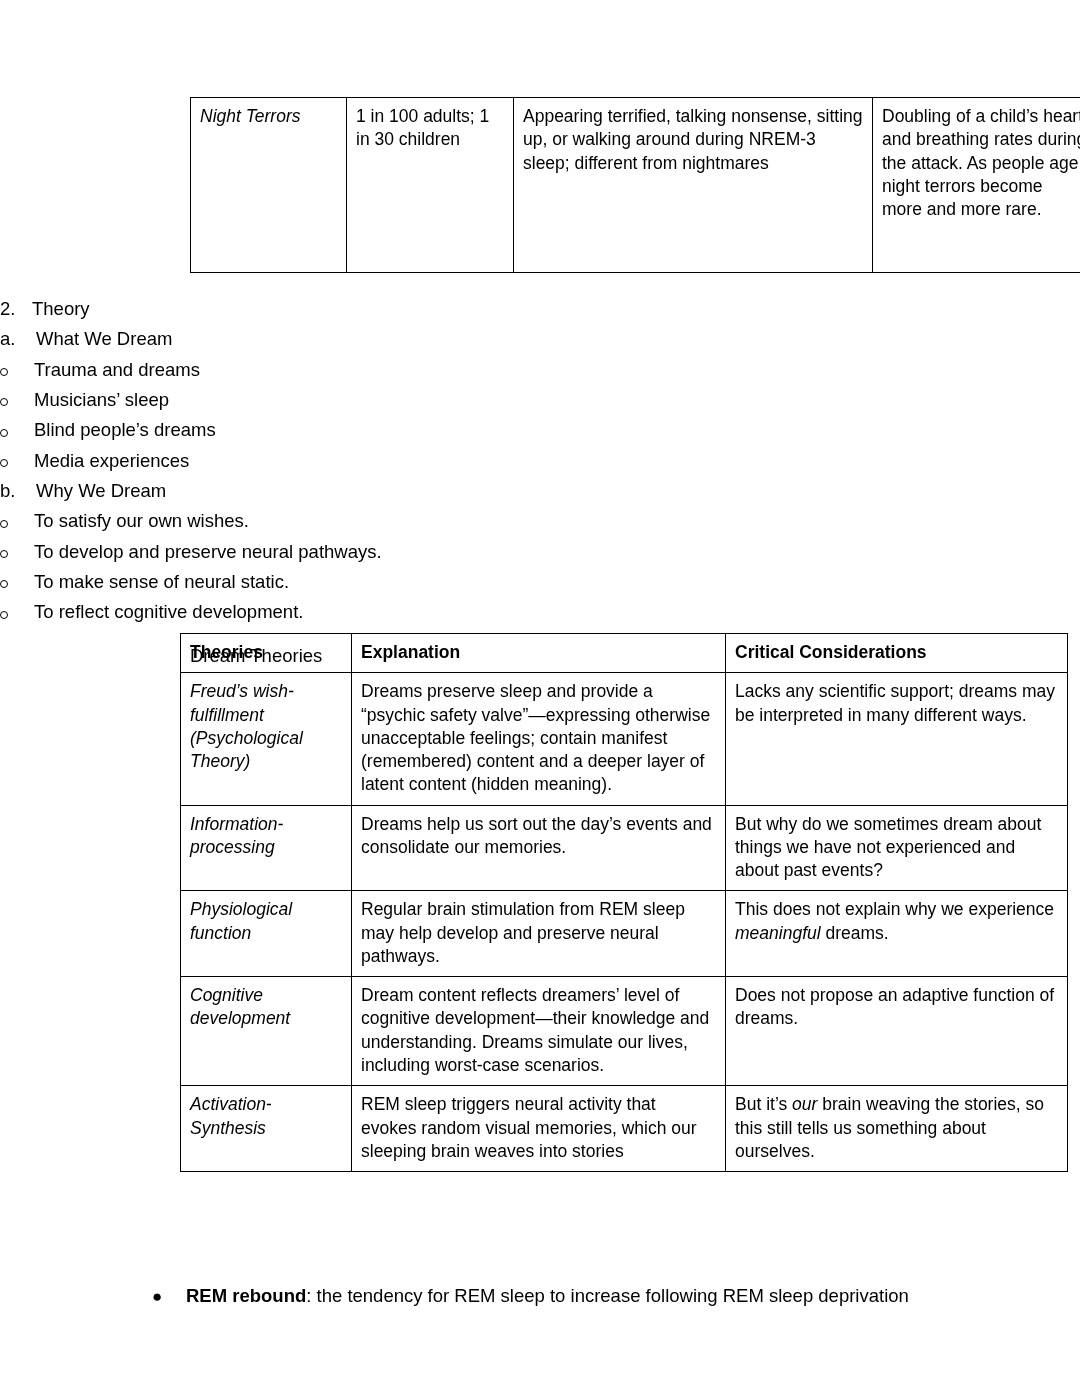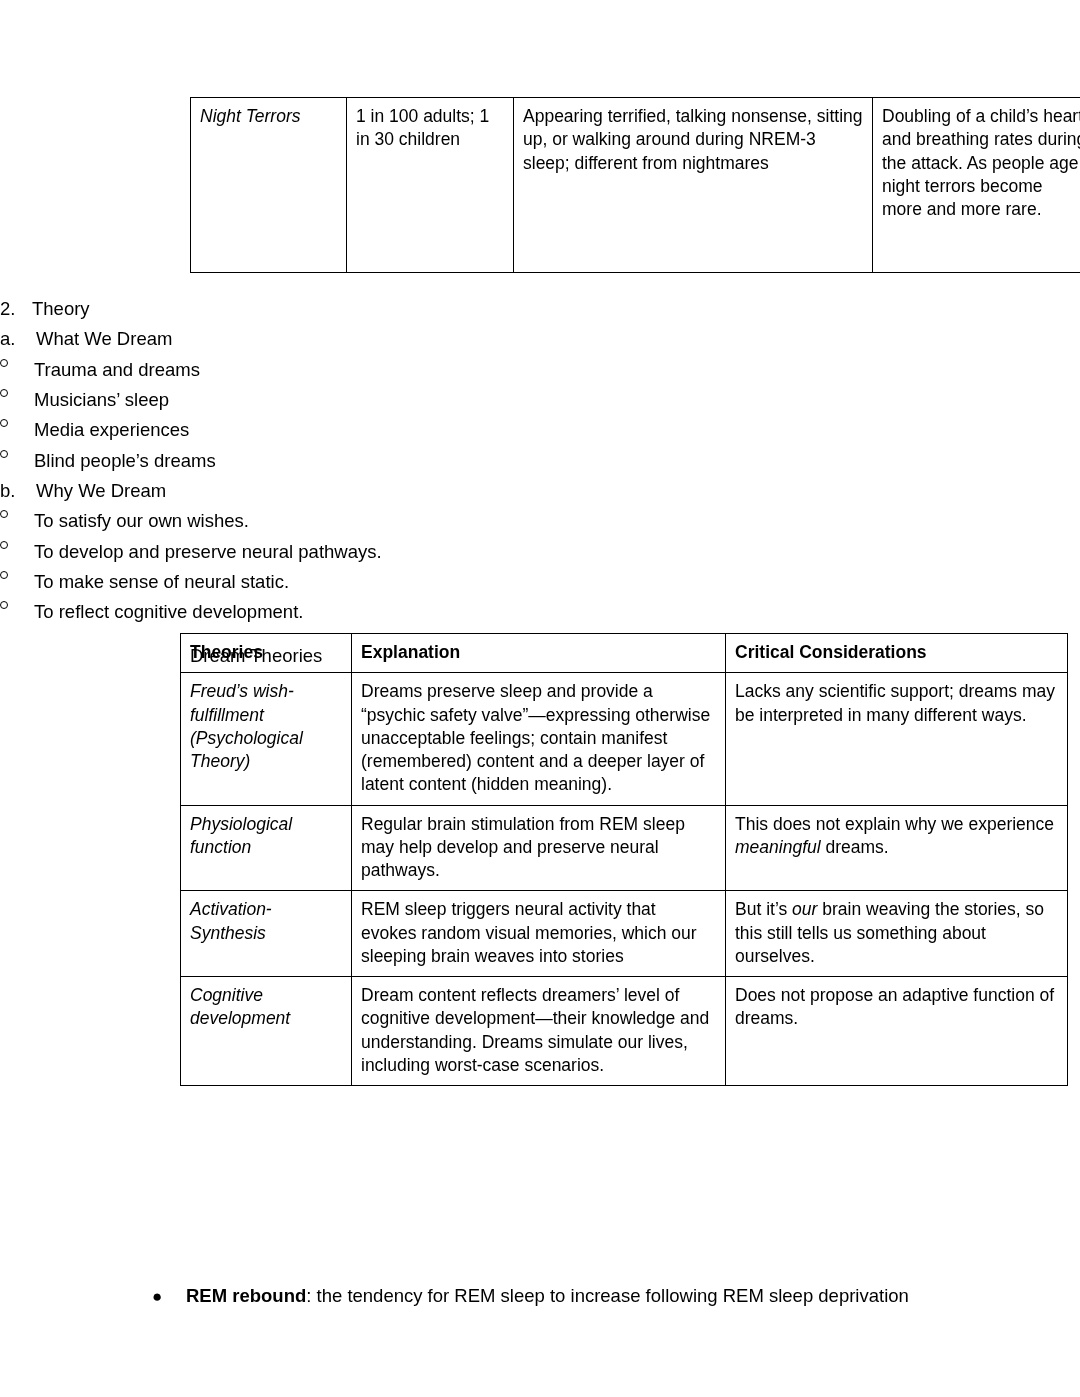--- a/index.html
+++ b/index.html
@@ -68,21 +68,21 @@
   }
   .lvl1 .marker { width: 32px; flex: none; }
   .lvl2 {
     margin-left: 155px;
     display: flex;
   }
   .lvl2 .marker { width: 36px; flex: none; }
   .lvl3 {
     margin-left: 221px;
     display: flex;
-    align-items: flex-start;
+    align-items: flex-end;
   }
   .lvl3 .marker {
     width: 34px;
     flex: none;
     font-size: 12px;
     line-height: 1.45;
   }
   .lvl3 .marker .hollow {
     display: inline-block;
     width: 8px;
@@ -163,25 +163,25 @@
     <div class="row lvl3">
       <span class="marker"><span class="hollow"></span></span>
       <span>Trauma and dreams</span>
     </div>
     <div class="row lvl3">
       <span class="marker"><span class="hollow"></span></span>
       <span>Musicians’ sleep</span>
     </div>
     <div class="row lvl3">
       <span class="marker"><span class="hollow"></span></span>
+      <span>Blind people’s dreams</span>
+    </div>
+    <div class="row lvl3">
+      <span class="marker"><span class="hollow"></span></span>
       <span>Media experiences</span>
-    </div>
-    <div class="row lvl3">
-      <span class="marker"><span class="hollow"></span></span>
-      <span>Blind people’s dreams</span>
     </div>
 
     <div class="row lvl2">
       <span class="marker">b.</span>
       <span>Why We Dream</span>
     </div>
     <div class="row lvl3">
       <span class="marker"><span class="hollow"></span></span>
       <span>To satisfy our own wishes.</span>
     </div>
@@ -209,33 +209,38 @@
         <th class="c3">Critical Considerations</th>
       </tr>
     </thead>
     <tbody>
       <tr>
         <td class="c1">Freud’s wish-fulfillment (Psychological Theory)</td>
         <td class="c2">Dreams preserve sleep and provide a “psychic safety valve”—expressing otherwise unacceptable feelings; contain manifest (remembered) content and a deeper layer of latent content (hidden meaning).</td>
         <td class="c3">Lacks any scientific support; dreams may be interpreted in many different ways.</td>
       </tr>
       <tr>
+        <td class="c1">Information-processing</td>
+        <td class="c2">Dreams help us sort out the day’s events and consolidate our memories.</td>
+        <td class="c3">But why do we sometimes dream about things we have not experienced and about past events?</td>
+      </tr>
+      <tr>
         <td class="c1">Physiological function</td>
         <td class="c2">Regular brain stimulation from REM sleep may help develop and preserve neural pathways.</td>
         <td class="c3"><span>This does not explain why we experience </span><em>meaningful</em><span> dreams.</span></td>
       </tr>
       <tr>
+        <td class="c1">Cognitive development</td>
+        <td class="c2">Dream content reflects dreamers’ level of cognitive development—their knowledge and understanding. Dreams simulate our lives, including worst-case scenarios.</td>
+        <td class="c3">Does not propose an adaptive function of dreams.</td>
+      </tr>
+      <tr>
         <td class="c1">Activation-Synthesis</td>
         <td class="c2">REM sleep triggers neural activity that evokes random visual memories, which our sleeping brain weaves into stories</td>
         <td class="c3"><span>But it’s </span><em>our</em><span> brain weaving the stories, so this still tells us something about ourselves.</span></td>
-      </tr>
-      <tr>
-        <td class="c1">Cognitive development</td>
-        <td class="c2">Dream content reflects dreamers’ level of cognitive development—their knowledge and understanding. Dreams simulate our lives, including worst-case scenarios.</td>
-        <td class="c3">Does not propose an adaptive function of dreams.</td>
       </tr>
     </tbody>
   </table>
 
   <div class="footer-bullet">
     <span class="dot">●</span>
     <span><b>REM rebound</b><span>: the tendency for REM sleep to increase following REM sleep deprivation</span></span>
   </div>
 
 </div>

